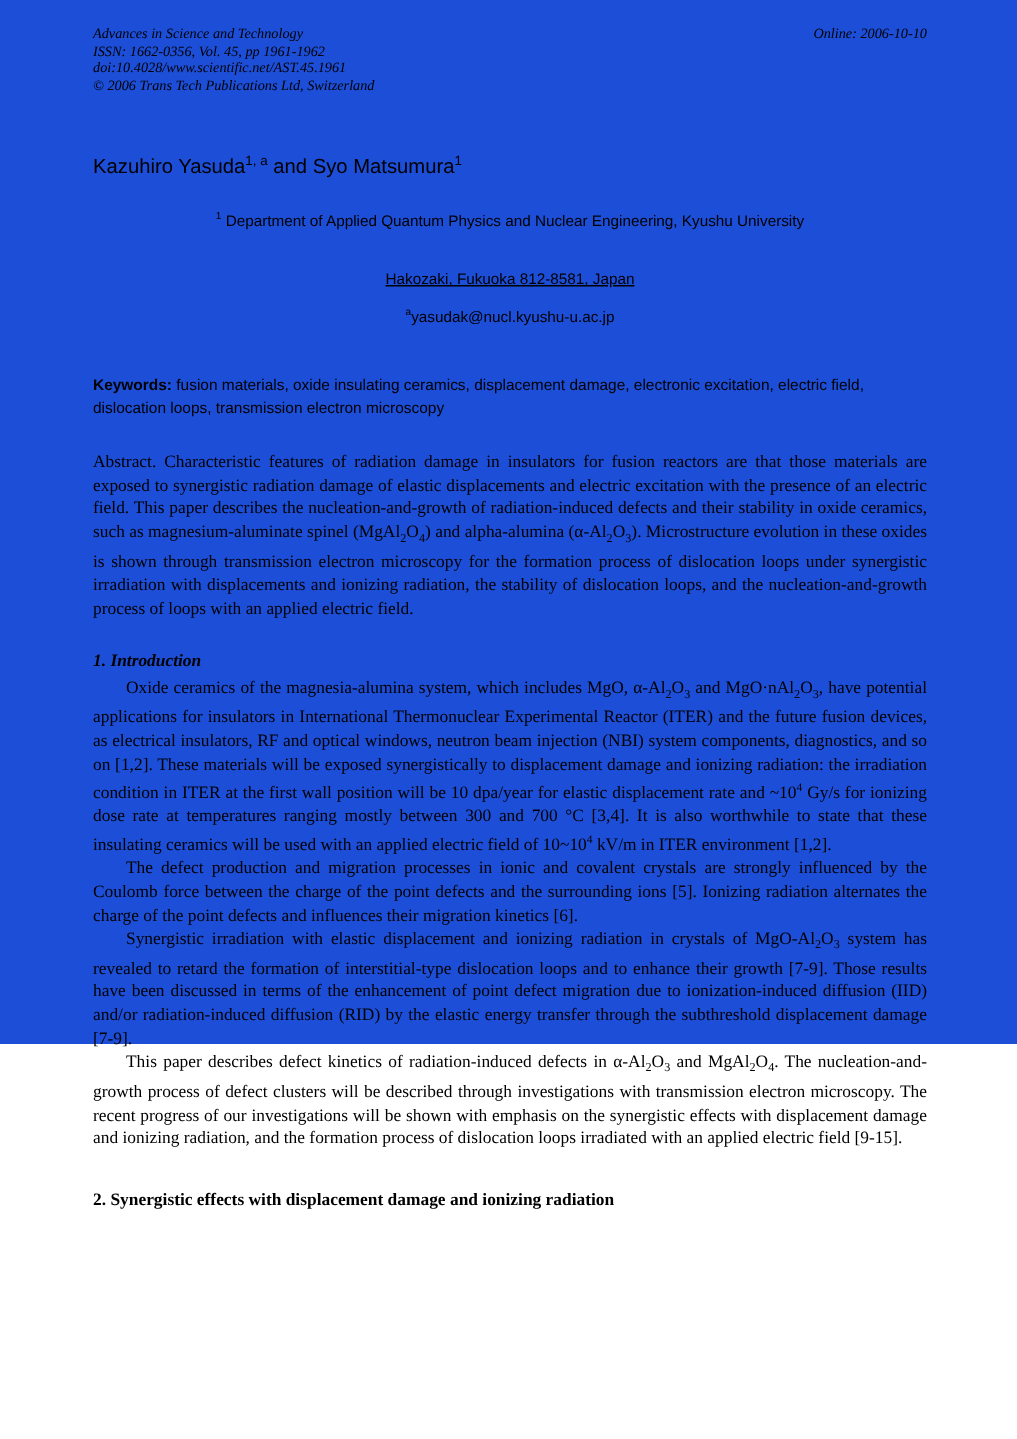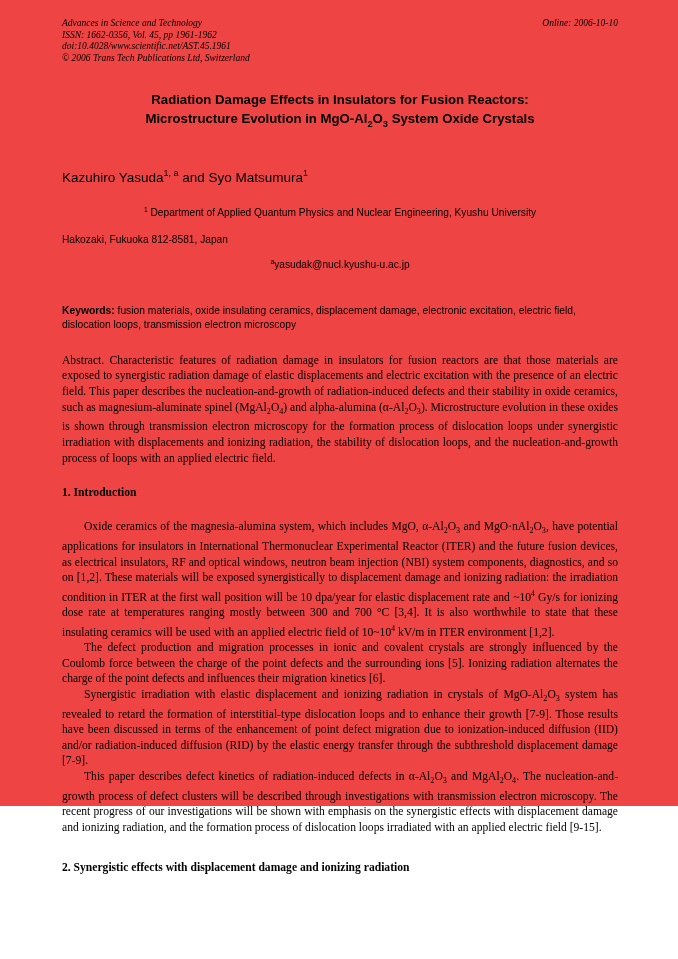--- a/index.html
+++ b/index.html
@@ -12,22 +12,22 @@
     height: 959px;
     font-family: "Liberation Serif", serif;
     color: #000000;
     position: relative;
     overflow: hidden;
   }
   .page {
     position: absolute;
     left: 0; top: 0;
     width: 678px;
-    height: 806px;
-    background: #ef4444;
+    height: 696px;
+    background: #1d4ed8;
   }
   .content {
     position: absolute;
     left: 62px;
     top: 18px;
     width: 556px;
   }
 
   
   .journal-header {
@@ -71,23 +71,25 @@
     line-height: 18px;
   }
   .affil {
     text-align: center;
     font-family: "Liberation Sans", sans-serif;
     font-size: 10.2px;
     margin-top: 16px;
     line-height: 15px;
   }
   .affil-2 {
+    text-align: center;
     font-family: "Liberation Sans", sans-serif;
     font-size: 10.2px;
-    margin-top: 13px;
+    margin-top: 26px;
+    text-decoration: underline;
   }
   .email {
     text-align: center;
     font-family: "Liberation Sans", sans-serif;
     font-size: 10.2px;
     margin-top: 13px;
   }
   sup.mk { font-size: 0.66em; vertical-align: super; }
   sub.mk { font-size: 0.7em; vertical-align: sub; }
 
@@ -111,21 +113,22 @@
     text-justify: inter-word;
   }
   .abstract b { font-weight: normal; }
 
   
   .sec-head {
     font-family: "Liberation Serif", serif;
     font-weight: bold;
     font-size: 11.6px;
     margin-top: 20px;
-    margin-bottom: 20px;
+    margin-bottom: 4px;
+    font-style: italic;
   }
   .para {
     font-family: Liberation Serif, serif;
     font-size: 11.6px;
     line-height: 15.55px;
     text-align: justify;
     text-justify: inter-word;
     text-indent: 22px;
     margin: 0;
   }
@@ -143,24 +146,20 @@
   <div class="content">
 
     <div class="journal-header">
       <span class="jh-line">Advances in Science and Technology</span>
       <span class="jh-line">ISSN: 1662-0356, Vol. 45, pp 1961-1962</span>
       <span class="jh-line">doi:10.4028/www.scientific.net/AST.45.1961</span>
       <span class="jh-line">© 2006 Trans Tech Publications Ltd, Switzerland</span>
       <span class="online-date">Online: 2006-10-10</span>
     </div>
 
-    <div class="title">
-      <span class="tline">Radiation Damage Effects in Insulators for Fusion Reactors:</span>
-      <span class="tline"><span>Microstructure Evolution in MgO-Al</span><sub class="mk">2</sub><span>O</span><sub class="mk">3</sub><span> System Oxide Crystals</span></span>
-    </div>
 
     <div class="authors"><span>Kazuhiro Yasuda</span><sup class="mk">1, a</sup><span> and </span><span>Syo Matsumura</span><sup class="mk">1</sup></div>
 
     <div class="affil"><sup class="mk">1</sup><span> Department of Applied Quantum Physics and Nuclear Engineering, Kyushu University</span></div>
 
     <div class="affil-2">Hakozaki, Fukuoka 812-8581, Japan</div>
 
     <div class="email"><sup class="mk">a</sup><span>yasudak@nucl.kyushu-u.ac.jp</span></div>
 
     <div class="keywords"><b>Keywords:</b><span> fusion materials, oxide insulating ceramics, displacement damage, electronic excitation, electric field, dislocation loops, transmission electron microscopy</span></div>

